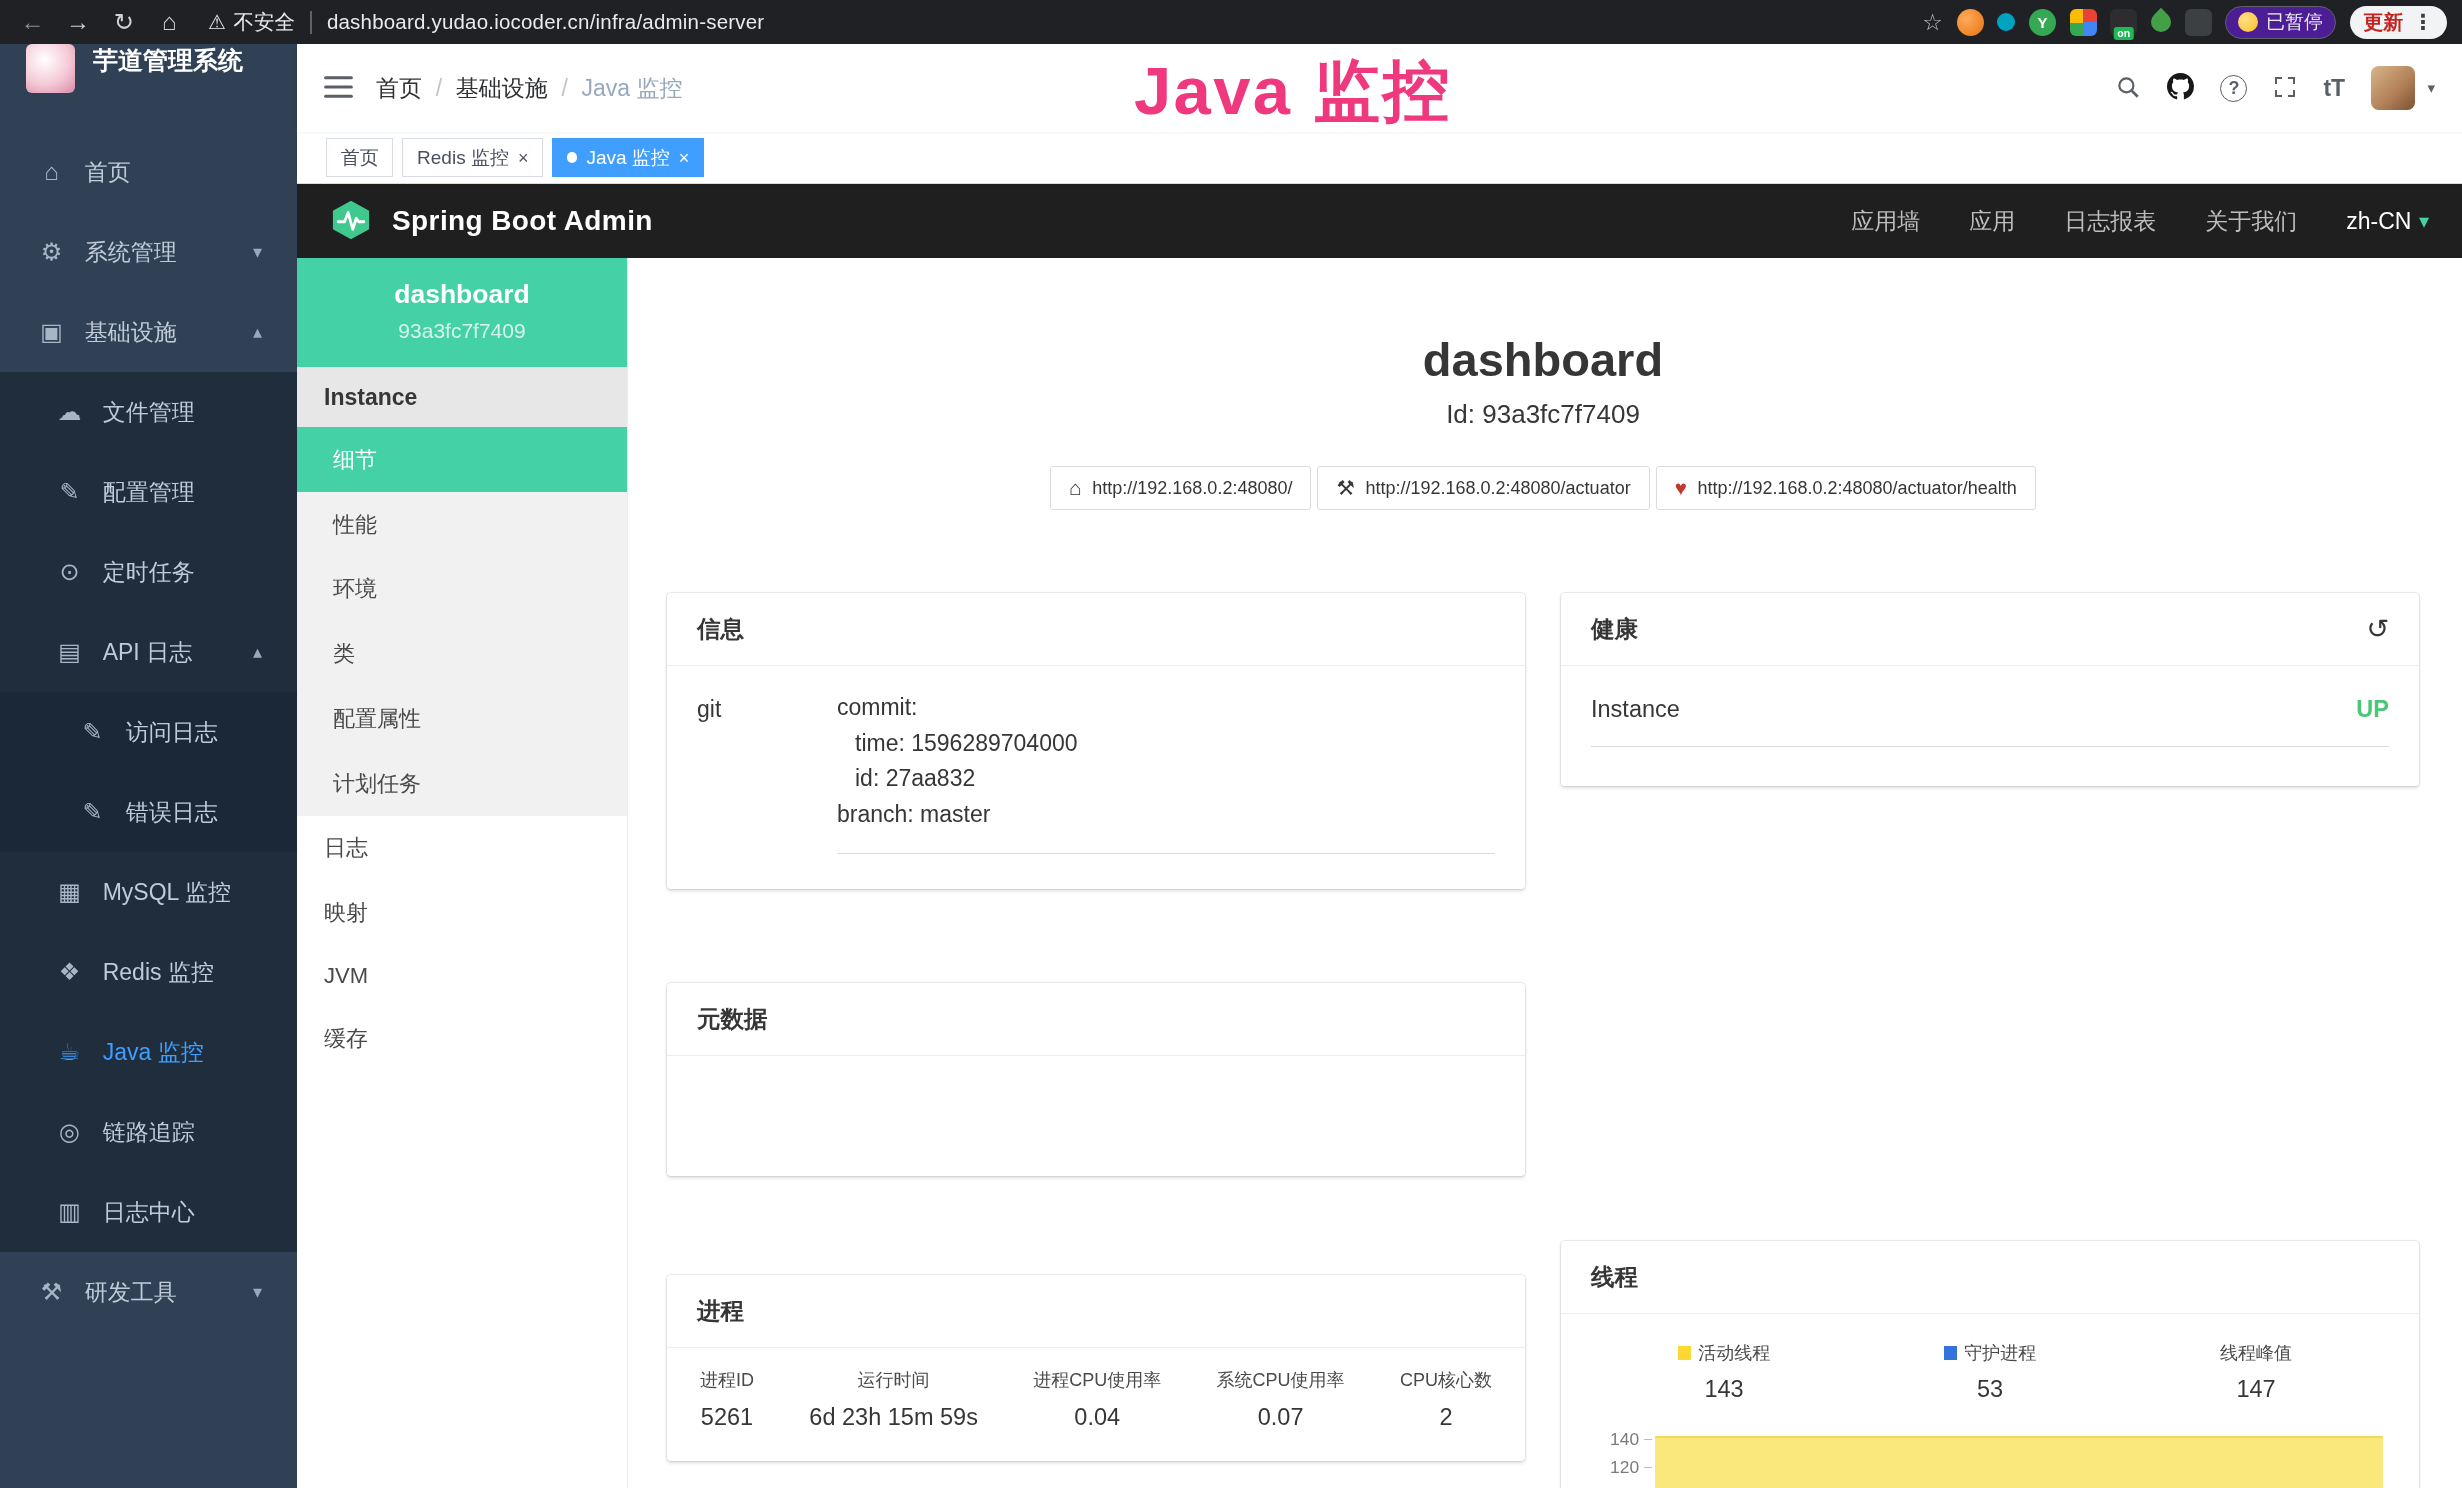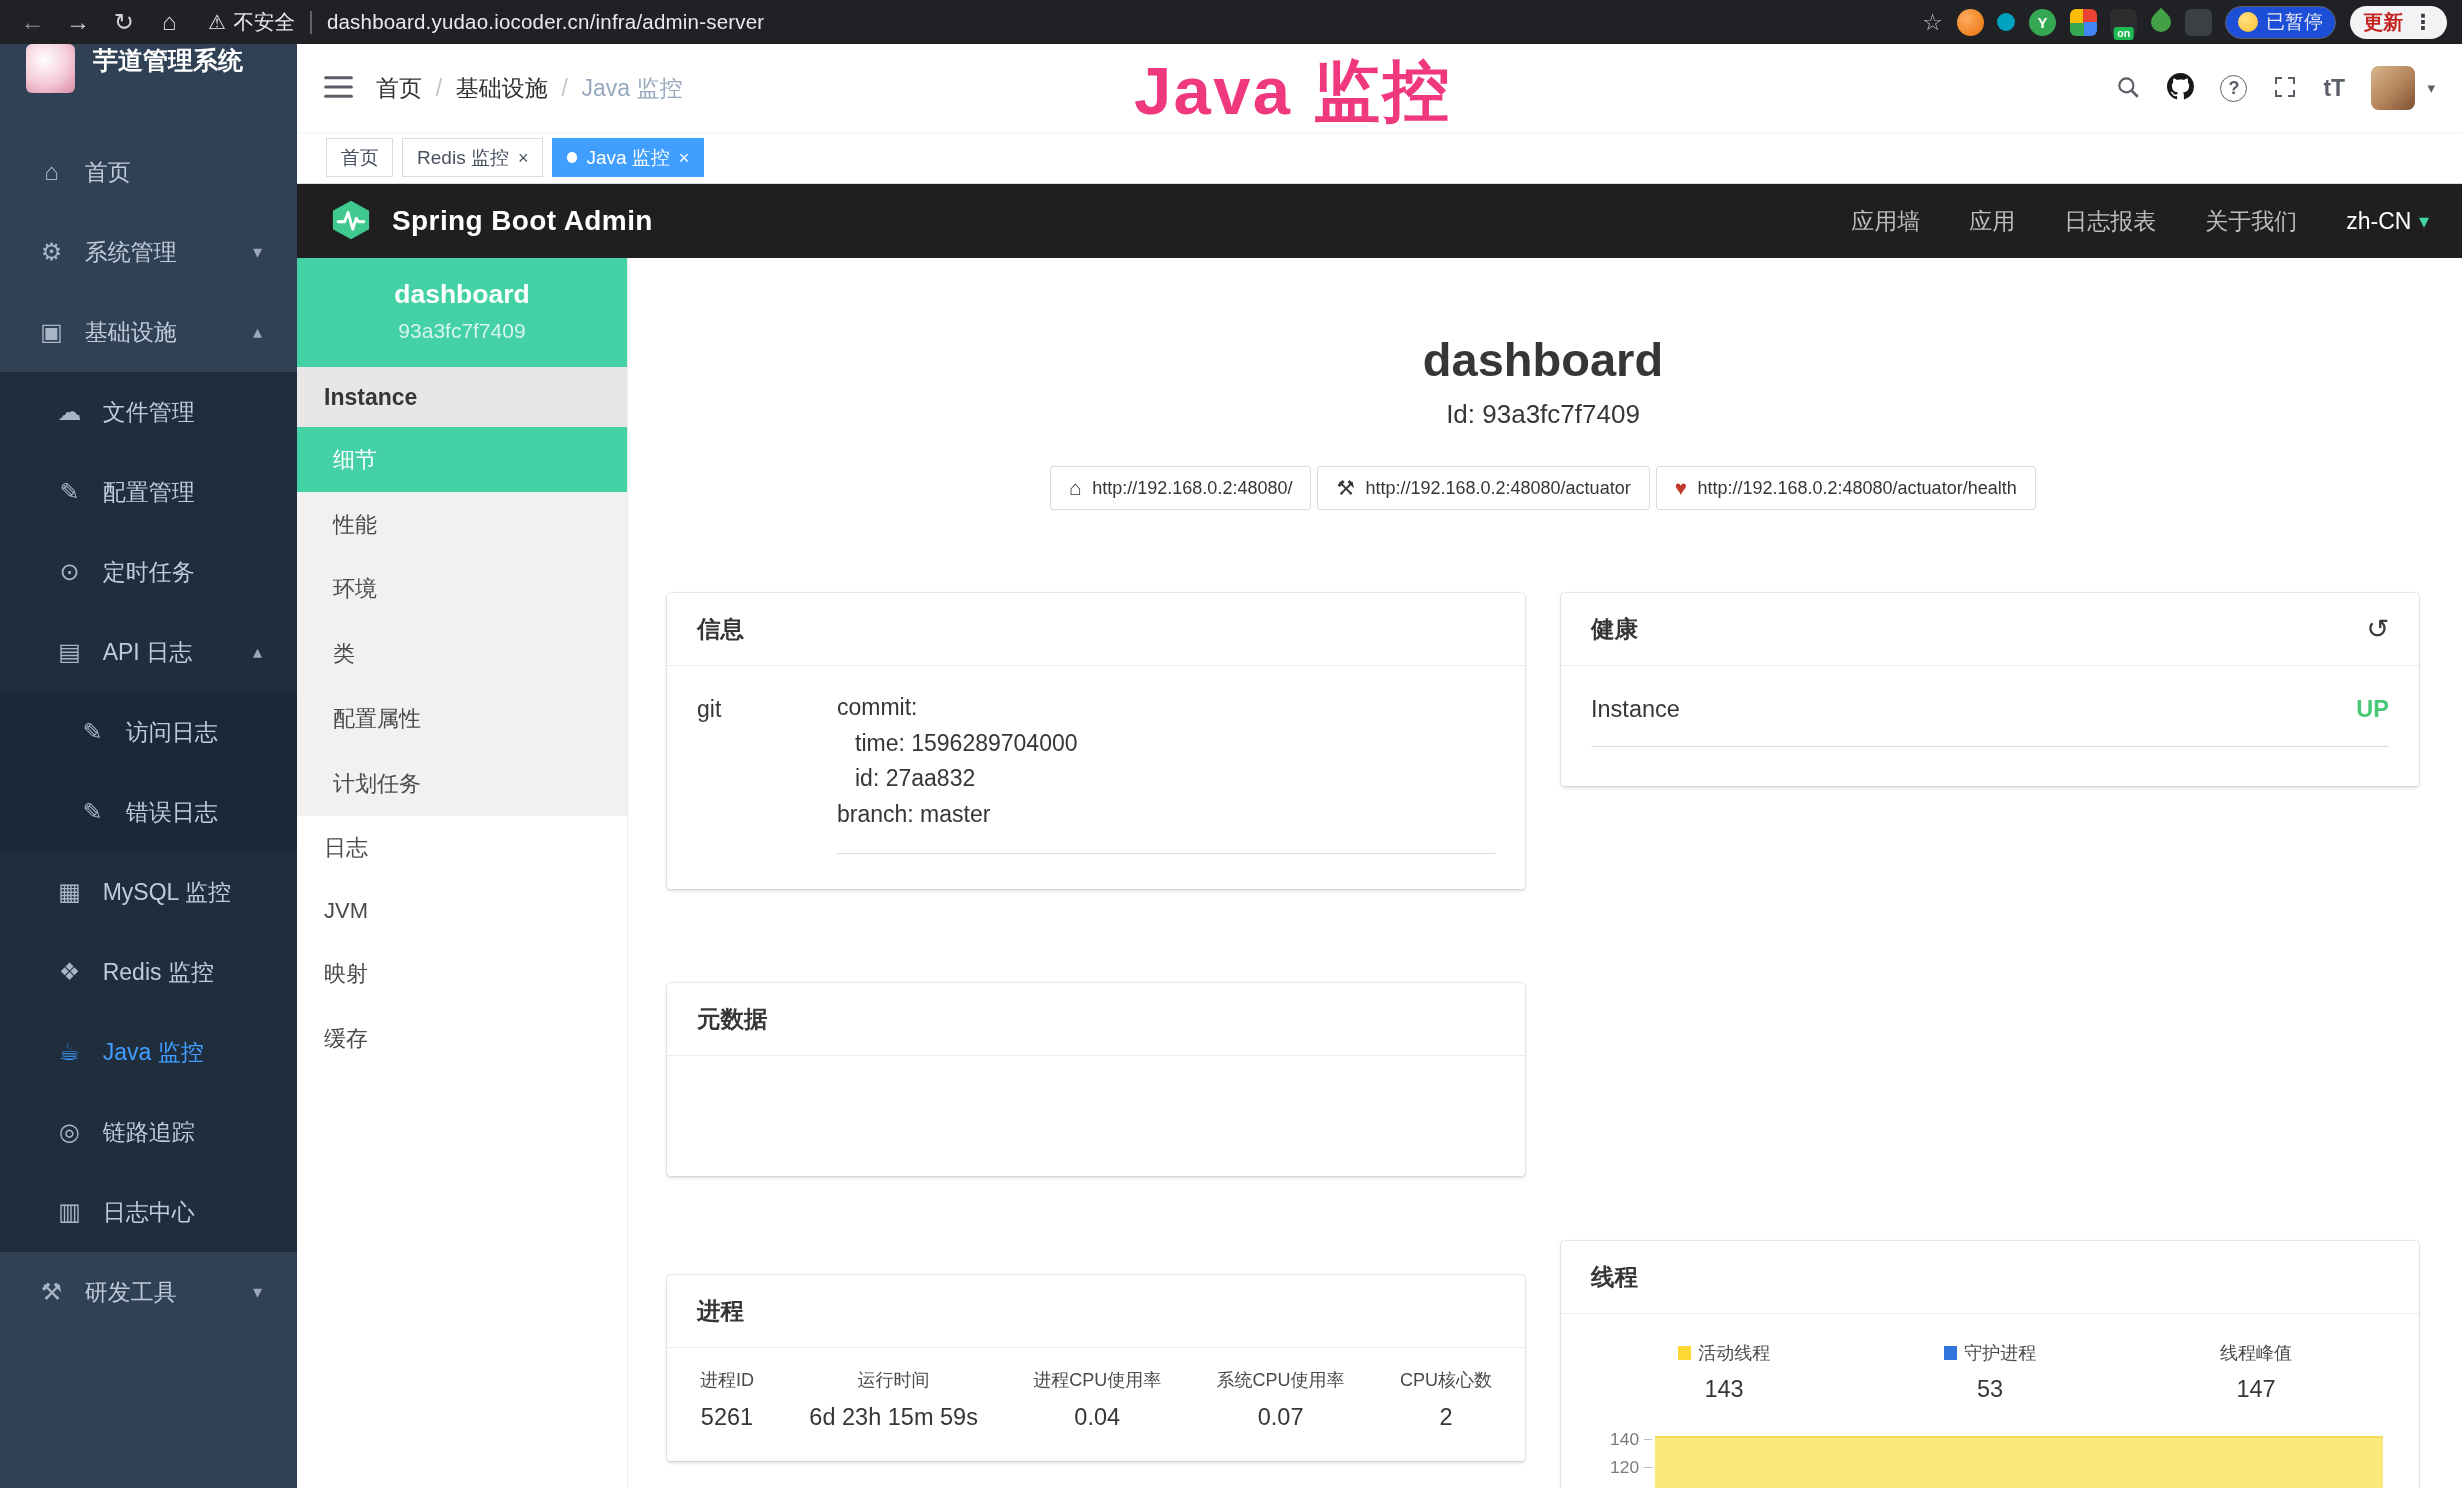--- a/index.html
+++ b/index.html
@@ -22,21 +22,21 @@
     display:flex; align-items:center; justify-content:center; color:#fff; font-size:15px; font-weight:bold; }
   .ext-orange { background:radial-gradient(circle at 35% 35%, #ffab5e, #e8710a); }
   .ext-teal  { width:18px; height:18px; background:#00a3bf; }
   .ext-green { background:#34a853; }
   .ext-grid  { border-radius:6px; background:conic-gradient(#ea4335 0 25%, #4285f4 0 50%, #34a853 0 75%, #fbbc04 0); }
   .ext-dark  { border-radius:6px; background:#2d2d2f; }
   .on-badge { position:absolute; bottom:-4.6px; left:50%; transform:translateX(-50%);
     background:#1db954; color:#fff; font-size:10.6px; font-weight:bold; border-radius:3px; padding:0.8px 3.8px; line-height:11.4px; }
   .ext-leaf { width:20px; height:20px; border-radius:50% 0 50% 50%; background:#43a047; transform:rotate(-45deg); }
   .ext-puzzle { border-radius:6px; background:#3c4043; }
-  .paused-pill { height:33px; border:0.8px solid #5f6368; border-radius:16.7px; background:#1d4ed8;
+  .paused-pill { height:33px; border:0.8px solid #5f6368; border-radius:16.7px; background:#4c1d95;
     display:flex; align-items:center; gap:7.6px; padding:0 12px; font-size:19px; color:#e8eaed; }
   .face { width:20px; height:20px; border-radius:50%; background:radial-gradient(circle at 35% 35%, #ffe082, #fbc02d); }
   .update-pill { height:33px; border-radius:16.7px; background:#f1f3f4; display:flex; align-items:center;
     gap:9px; padding:0 13.7px; }
   .update-pill .upd-label { color:#c5221f; font-weight:bold; font-size:20px; }
   .update-pill .dots { color:#3c4043; font-size:21px; font-weight:bold; }
 
   
   .app { display:flex; height:1445px; }
 
@@ -356,22 +356,22 @@
         <div class="group-head" data-interactable="false">Instance</div>
         <div class="group-items" data-interactable="false">
           <div class="side-item active" data-interactable="true">细节</div>
           <div class="side-item" data-interactable="true">性能</div>
           <div class="side-item" data-interactable="true">环境</div>
           <div class="side-item" data-interactable="true">类</div>
           <div class="side-item" data-interactable="true">配置属性</div>
           <div class="side-item" data-interactable="true">计划任务</div>
         </div>
         <div class="side-item" data-interactable="true">日志</div>
+        <div class="side-item" data-interactable="true">映射</div>
         <div class="side-item" data-interactable="true">JVM</div>
-        <div class="side-item" data-interactable="true">映射</div>
         <div class="side-item" data-interactable="true">缓存</div>
       </div>
 
       <div class="sba-main" data-interactable="false">
         <div class="content-title" data-interactable="false">dashboard</div>
         <div class="content-id" data-interactable="false">Id: 93a3fc7f7409</div>
 
         <div class="links-row" data-interactable="false">
           <div class="link-btn" data-interactable="true">
             <span class="link-icon" data-interactable="false">⌂</span>

